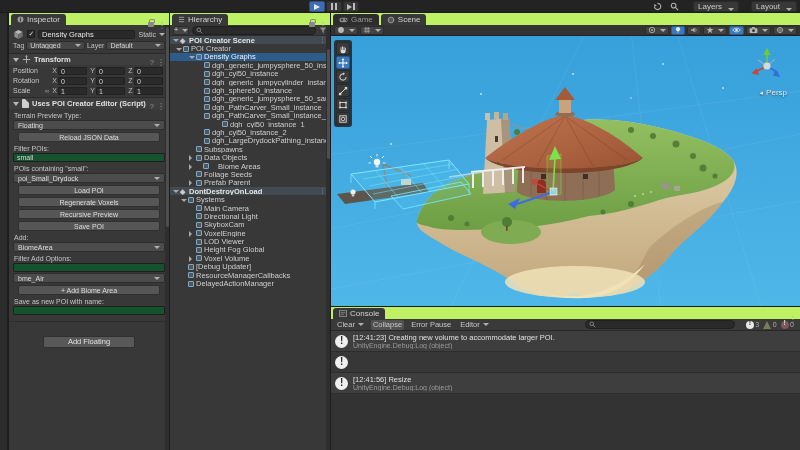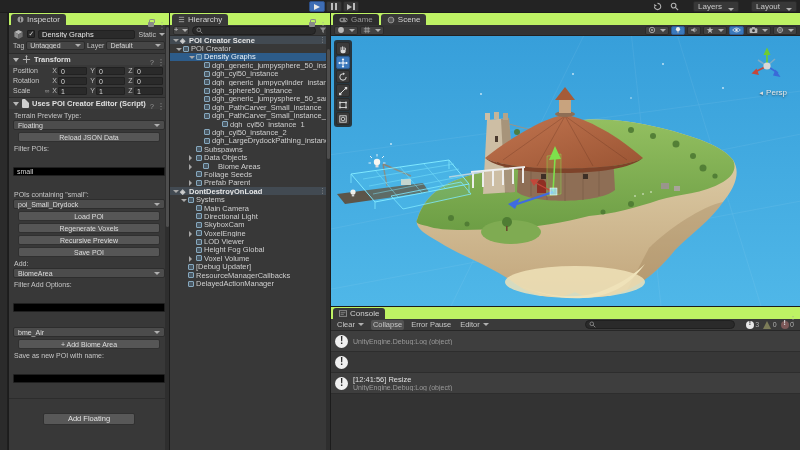--- a/index.html
+++ b/index.html
@@ -50,21 +50,21 @@
   .page-ic{width:7px;height:9px;background:#cfcfcf;border-radius:1px;position:relative;flex:none;}
   .page-ic::after{content:"";position:absolute;right:0;top:0;border:2px solid #3e3e3e;border-left-color:transparent;border-bottom-color:transparent;}
   .trow{display:flex;align-items:center;height:9px;font-size:7px;color:#c6c6c6;margin-top:1px;}
   .trow .tlab{width:30px;overflow:hidden;white-space:nowrap;}
   .trow .tlink{width:8px;text-align:center;color:#9a9a9a;}
   .trow .tlink.on::after{content:"\221E";font-size:6.5px;}
   .trow .ax{width:7px;text-align:center;color:#bdbdbd;}
   .trow .axv{flex:1;height:8px;background:#2a2a2a;border:1px solid #212121;border-radius:1px;font-size:7px;color:#d6d6d6;line-height:7px;padding-left:2px;margin-right:2px;}
   .ilbl{font-size:7px;color:#c6c6c6;margin:3px 1px 1px;}
   .idd{height:10px;background:#4c4c4c;border:1px solid #2d2d2d;border-radius:2px;display:flex;align-items:center;justify-content:space-between;padding:0 4px;font-size:7px;color:#dedede;margin:1px 0;}
-  .iin{display:block;width:100%;height:9px;background:#000000;border:1px solid #1f1f1f;border-radius:1px;font-size:7px;color:#d6d6d6;padding:0 3px;margin:15px 0;}
+  .iin{display:block;width:100%;height:9px;background:#14532d;border:1px solid #1f1f1f;border-radius:1px;font-size:7px;color:#d6d6d6;padding:0 3px;margin:1px 0;}
   .ibtn{display:block;width:calc(100% - 10px);margin:2px auto;height:10px;background:#565656;border:1px solid #303030;border-radius:2px;color:#dedede;font-size:7px;line-height:7px;text-align:center;padding:0;}
   .isep{height:1px;background:#2c2c2c;margin:6px -4px 0;}
   .addcomp{display:block;width:92px;margin:14px auto 0;height:12px;background:#585858;border:1px solid #303030;border-radius:2px;color:#e2e2e2;font-size:7.5px;text-align:center;line-height:10px;padding:0;}
   .vscroll{position:absolute;right:0;top:12px;bottom:0;width:4px;background:#2e2e2e;}
   .vscroll .thumb{position:absolute;left:0.5px;width:3px;background:#4e4e4e;border-radius:2px;}
 
   
   #hierarchy{left:169px;top:13px;width:161px;height:437px;}
   .htoolbar{height:11px;display:flex;align-items:center;gap:3px;padding:0 3px;border-bottom:1px solid #2c2c2c;}
   .plusbtn{width:16px;height:9px;background:#464646;border:1px solid #2c2c2c;border-radius:2px;display:flex;align-items:center;justify-content:center;padding:0;}
@@ -854,20 +854,21 @@
         <span class="badge">
             <span class="err-cir"></span>
             <span>0</span>
           </span>
       </div>
     </div>
     <div id="console-list">
         <div class="crow a">
           <span class="cicon"></span>
           <div class="ctxt">
+            <div class="cmsg">[12:41:23] Creating new volume to accommodate larger POI.</div>
             <div class="csrc">UnityEngine.Debug:Log (object)</div>
           </div>
         </div>
         <div class="crow b">
           <span class="cicon"></span>
         </div>
         <div class="crow a">
           <span class="cicon"></span>
           <div class="ctxt">
             <div class="cmsg">[12:41:56] Resize</div>

